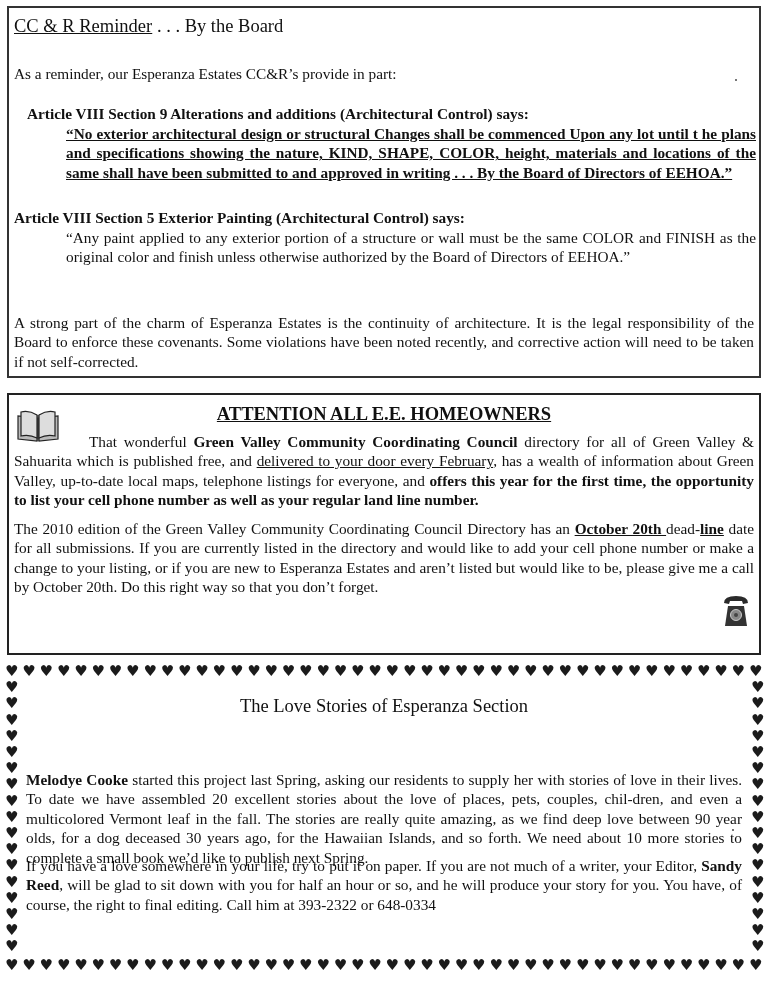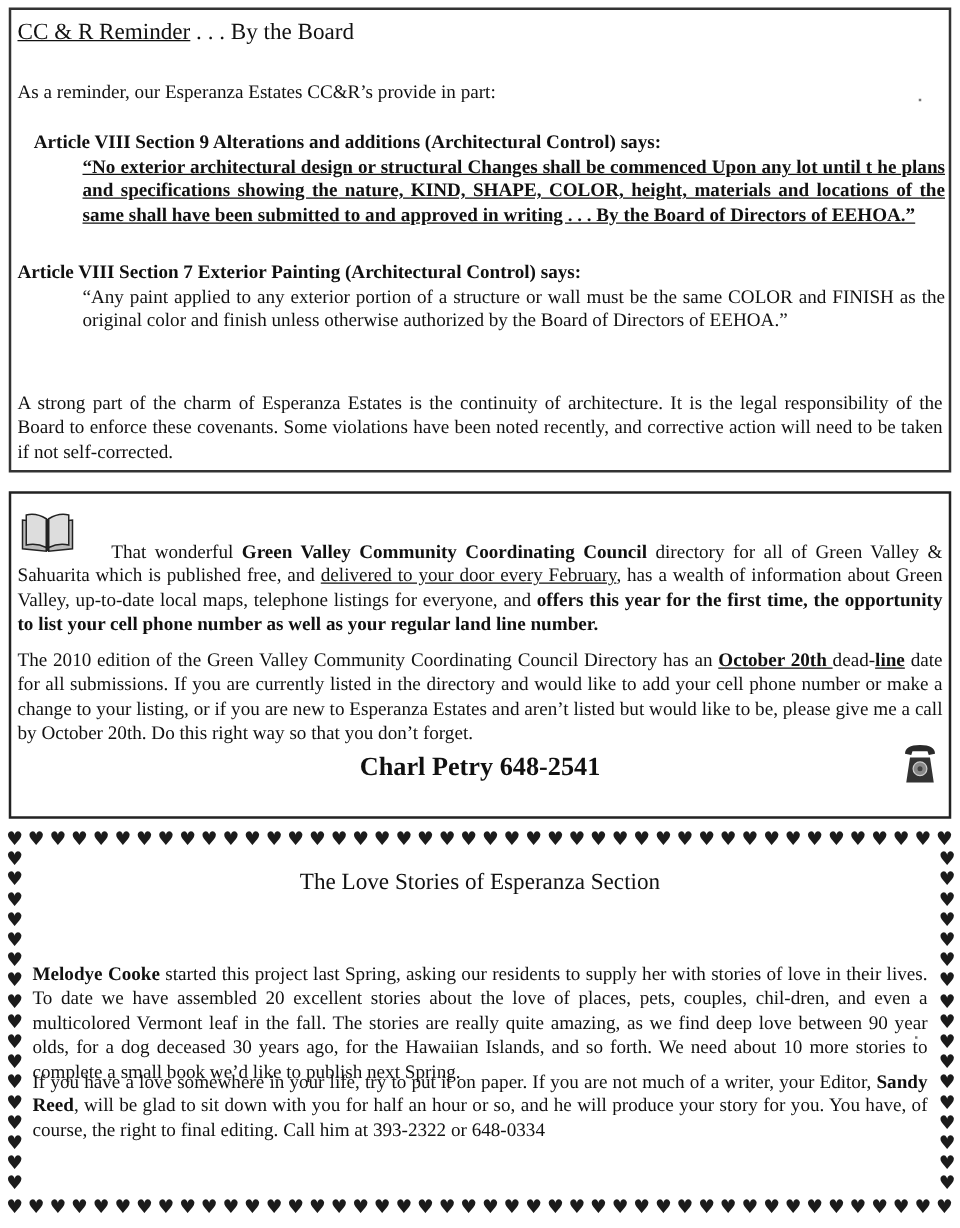--- a/index.html
+++ b/index.html
@@ -47,36 +47,36 @@
 </style>
 </head>
 <body>
 
 <div class="box" id="box1">
   <p class="p" id="cc-title"><span class="t1">CC &amp; R Reminder</span><span> . . . By the Board</span></p>
   <p class="p" id="cc-intro">As a reminder, our Esperanza Estates CC&amp;R’s provide in part:</p>
   <div class="speck" style="left:726px;top:71px"></div>
   <p class="p" id="art1-head">Article VIII Section 9  Alterations and additions (Architectural Control) says:</p>
   <p class="p just" id="art1-body">“No exterior architectural design or structural Changes shall be commenced  Upon any lot until t he plans and specifications showing the nature, KIND, SHAPE, COLOR, height, materials and locations of the same shall have been submitted to and approved in writing . . . By the Board of Directors of EEHOA.”</p>
-  <p class="p" id="art3-head">Article VIII Section 7  Exterior Painting (Architectural Control) says:</p>
+  <p class="p" id="art3-head">Article VIII Section 5  Exterior Painting (Architectural Control) says:</p>
   <p class="p just" id="art3-body">“Any paint applied to any exterior portion of a structure or wall must be the same COLOR and FINISH as the original color and finish unless otherwise authorized by the Board of Directors of EEHOA.”</p>
   <p class="p just" id="cc-closing">A strong part of the charm of Esperanza Estates is the continuity of architecture.  It is the legal responsibility of the Board to enforce these covenants.  Some violations have been noted recently, and corrective action will need to be taken if not self-corrected.</p>
 </div>
 
 <div class="box" id="box2">
   <svg id="book-icon" viewBox="0 0 44 34">
     <path d="M2 8 L2 31 L21 33 L21 10 Z" fill="#bbb" stroke="#222" stroke-width="1.2"></path>
     <path d="M42 8 L42 31 L23 33 L23 10 Z" fill="#bbb" stroke="#222" stroke-width="1.2"></path>
     <path d="M5 4 Q13 2 21 7 L21 30 Q13 26 5 28 Z" fill="#ddd" stroke="#222" stroke-width="1.2"></path>
     <path d="M39 4 Q31 2 23 7 L23 30 Q31 26 39 28 Z" fill="#ddd" stroke="#222" stroke-width="1.2"></path>
     <line x1="22" y1="7" x2="22" y2="33" stroke="#222" stroke-width="1.2"></line>
   </svg>
+  <p class="p" id="att-title">ATTENTION ALL E.E. HOMEOWNERS</p>
   <p class="p just" id="att-p1"><span class="indent"></span><span>That wonderful </span><span class="b">Green Valley Community Coordinating Council</span><span> directory for all of Green Valley &amp; Sahuarita which is published free, and </span><span class="u">delivered to your door every February</span><span>, has a wealth of information about Green Valley, up-to-date local maps, telephone listings for everyone, and </span><span class="b">offers this year for the first time, the opportunity to list your cell phone number as well as your regular land line number.</span></p>
   <p class="p just" id="att-p2"><span>The 2010 edition of the Green Valley Community Coordinating Council Directory has an </span><span class="b u">October 20th </span><span>dead-</span><span class="b u">line</span><span> date for all submissions.  If you are currently listed in the directory and would like to add your cell phone number or make a change to your listing, or if you are new to Esperanza Estates and aren’t listed but would like to be, please give me a call by October 20th.  Do this right way so that you don’t forget.</span></p>
-  <p class="p" id="contact">Charl Petry  648-2541</p>
   <svg id="phone-icon" viewBox="0 0 28 34">
     <path d="M2 9 Q2 2 14 2 Q26 2 26 9 L21 10 L20 7 L8 7 L7 10 Z" fill="#2a2a2a"></path>
     <path d="M6 12 L22 12 L25 32 L3 32 Z" fill="#333"></path>
     <circle cx="14" cy="21" r="5.5" fill="#888" stroke="#ccc" stroke-width="1"></circle>
     <circle cx="14" cy="21" r="2" fill="#444"></circle>
   </svg>
 </div>
 
 <div id="hearts-frame">
     <span class="heart" style="left: 5px; top: 0px;">♥</span>

